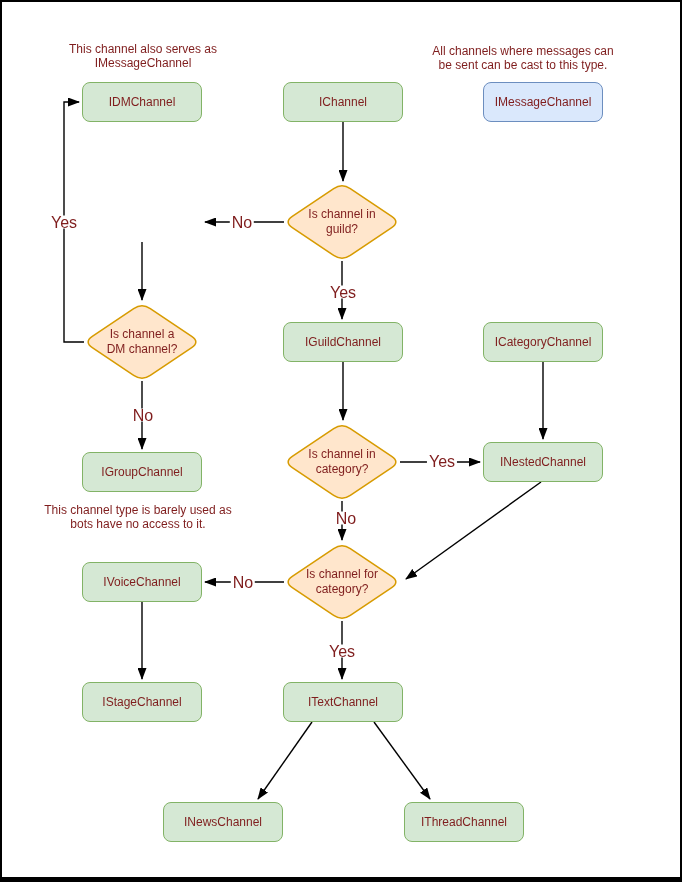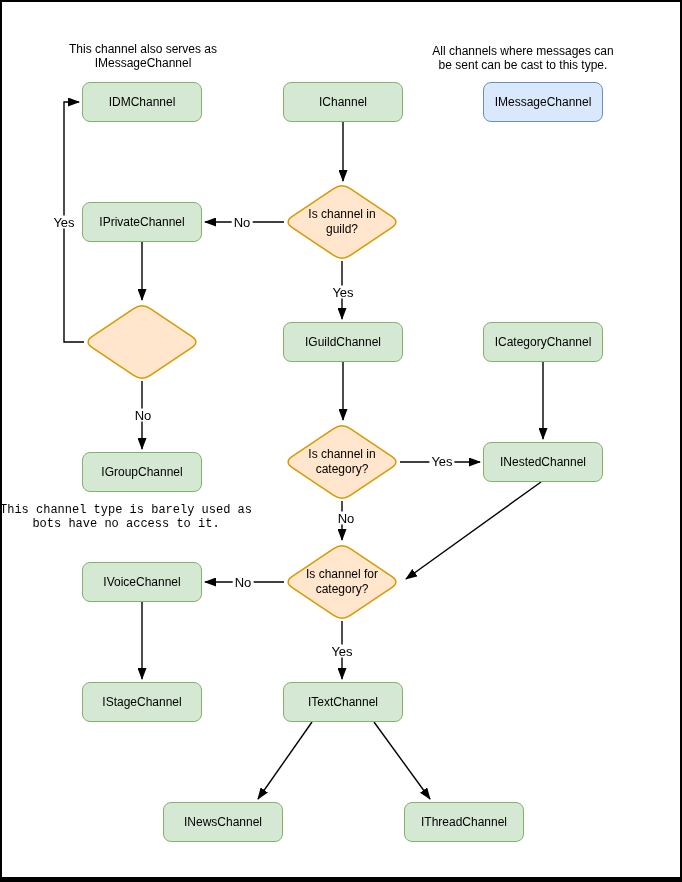--- a/index.html
+++ b/index.html
@@ -2,21 +2,21 @@
 <html style="--green_fill: #d5e8d4; --green_border: #82b366; --blue_fill: #dae8fc; --blue_border: #6c8ebf; --orange_fill: #ffe6cc; --orange_border: #d79b00; --line: #000000; --frame: #000000; --background: #ffffff;"><head>
 <meta charset="utf-8">
 <style>
   html,body{margin:0;padding:0;background:#fff;}
   .frame{
     position:relative;
     width:682px;height:882px;
     box-sizing:border-box;
     background:#000;
     font-family:"Liberation Sans", sans-serif;
-    color:#000000;
+    color:#7f1d1d;
   }
   .canvas{
     position:absolute;left:2px;top:2px;
     width:678px;height:875px;
     background:#fff;
     overflow:hidden;
   }
   #edges-svg{position:absolute;left:0;top:0;width:678px;height:875px;}
   .edge{stroke:var(--line,#000);stroke-width:1.4;fill:none;}
   .diamond{fill:var(--orange_fill,#ffe6cc);stroke:var(--orange_border,#d79b00);stroke-width:1.5;}
@@ -31,21 +31,21 @@
   .node.blue{background:var(--blue_fill,#dae8fc);border:1.5px solid var(--blue_border,#6c8ebf);}
   .decision-label{
     position:absolute;width:110px;
     transform:translate(-50%,-50%);
     text-align:center;font-size:12px;line-height:15px;
   }
   .decision-label span{display:block;white-space:nowrap;}
   .edge-label{
     position:absolute;transform:translate(-50%,-50%);
     background:#fff;padding:0 2px;
-    font-size:13px;line-height:13px;
+    font-size:16px;line-height:13px;
   }
   .annotation{
     position:absolute;transform:translateX(-50%);
     text-align:center;font-size:12px;line-height:14px;
   }
   .annotation span{display:block;white-space:nowrap;}
 </style>
 </head>
 <body>
 
@@ -83,42 +83,45 @@
   </svg>
 
   <div class="annotation" style="left:141px;top:40px;">
     <span>This channel also serves as</span>
     <span>IMessageChannel</span>
   </div>
   <div class="annotation" style="left:521px;top:42px;">
     <span>All channels where messages can</span>
     <span>be sent can be cast to this type.</span>
   </div>
-  <div class="annotation" style="left:124px;top:501px;font-family:Liberation Mono, monospace;">
+  <div class="annotation" style="left:136px;top:501px;">
     <span>This channel type is barely used as</span>
     <span>bots have no access to it.</span>
   </div>
 
   <div class="node green" style="left:80px;top:80px;">IDMChannel</div>
   <div class="node green" style="left:281px;top:80px;">IChannel</div>
   <div class="node blue" style="left:481px;top:80px;">IMessageChannel</div>
-  <div class="node green" style="left:80px;top:200px;">IPrivateChannel</div>
   <div class="node green" style="left:281px;top:320px;">IGuildChannel</div>
   <div class="node green" style="left:481px;top:320px;">ICategoryChannel</div>
   <div class="node green" style="left:80px;top:450px;">IGroupChannel</div>
   <div class="node green" style="left:481px;top:440px;">INestedChannel</div>
   <div class="node green" style="left:80px;top:560px;">IVoiceChannel</div>
   <div class="node green" style="left:281px;top:680px;">ITextChannel</div>
   <div class="node green" style="left:80px;top:680px;">IStageChannel</div>
   <div class="node green" style="left:161px;top:800px;">INewsChannel</div>
   <div class="node green" style="left:402px;top:800px;">IThreadChannel</div>
 
   <div class="decision-label" style="left:340px;top:220px;">
     <span>Is channel in</span>
     <span>guild?</span>
+  </div>
+  <div class="decision-label" style="left:140px;top:340px;">
+    <span>Is channel a</span>
+    <span>DM channel?</span>
   </div>
   <div class="decision-label" style="left:340px;top:460px;">
     <span>Is channel in</span>
     <span>category?</span>
   </div>
   <div class="decision-label" style="left:340px;top:580px;">
     <span>Is channel for</span>
     <span>category?</span>
   </div>
 

